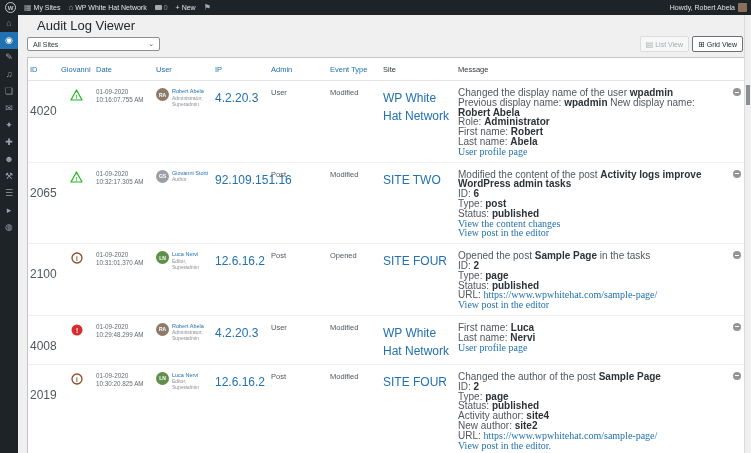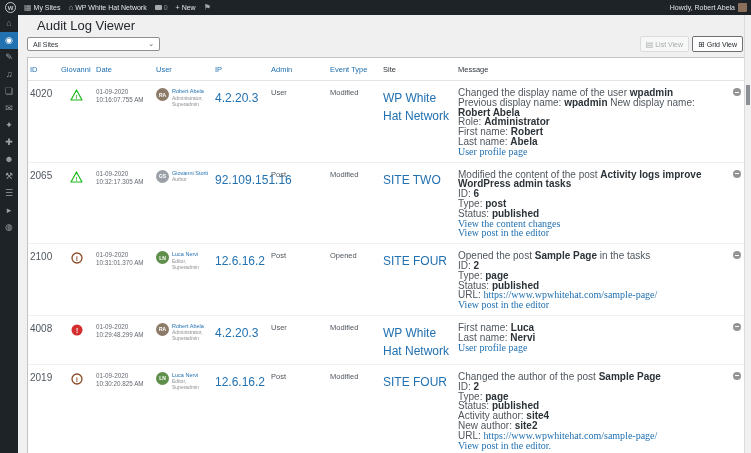--- a/index.html
+++ b/index.html
@@ -39,21 +39,21 @@
   .table-card{position:absolute;left:9px;right:6px;top:42px;height:520px;background:#fff;
     border:1px solid #c3c4c7;box-sizing:border-box;}
   .grid{display:grid;grid-template-columns:31px 35px 60px 59px 56px 59px 53px 75px 1fr 16px;}
   .thead{height:22px;align-items:center;border-bottom:1px solid #e2e4e7;}
   .th{font-size:7.5px;padding:0 2px;white-space:nowrap;}
   .th.sortable{color:#2271b1;cursor:pointer;}
   .th.plain{color:#32373c;}
   .row{border-bottom:1px solid #f0f0f1;}
   .row.partial{height:13px;overflow:hidden;}
   .cell{padding:7px 2px 5px 2px;box-sizing:border-box;}
-  .c-id{font-size:10px;color:#50575e;}
+  .c-id{font-size:12px;color:#50575e;margin-top:16px;}
   .c-sev{display:flex;justify-content:center;padding-top:6px;}
   .c-date{font-size:6.3px;color:#646970;line-height:8px;white-space:nowrap;}
   .c-user{display:flex;gap:3px;}
   .avatar{width:13px;height:13px;border-radius:50%;flex:0 0 13px;display:flex;align-items:center;
     justify-content:center;color:#fff;font-size:5px;font-weight:bold;}
   .u-meta{display:flex;flex-direction:column;width:42px;}
   .uname{font-size:5.5px;color:#2271b1;line-height:6.5px;cursor:pointer;text-decoration:none;}
   .urole{font-size:5px;color:#8c8f94;line-height:6px;}
   .c-ip a,.c-site a{font-size:12px;color:#2271b1;text-decoration:none;cursor:pointer;}
   .c-obj,.c-event{font-size:7.5px;color:#50575e;}

